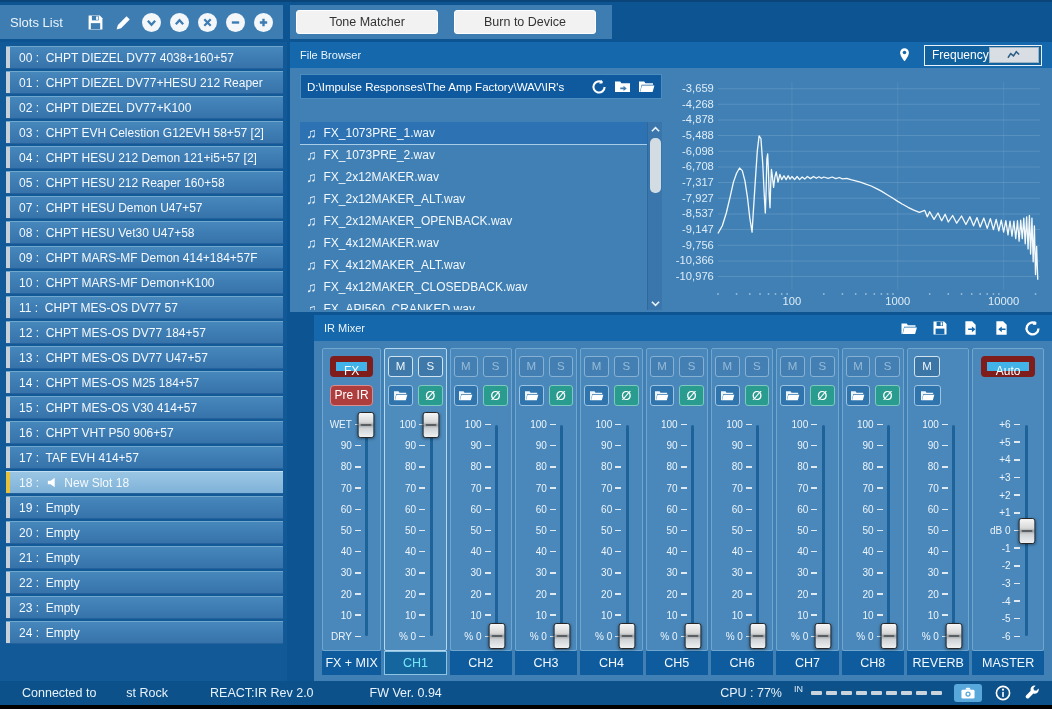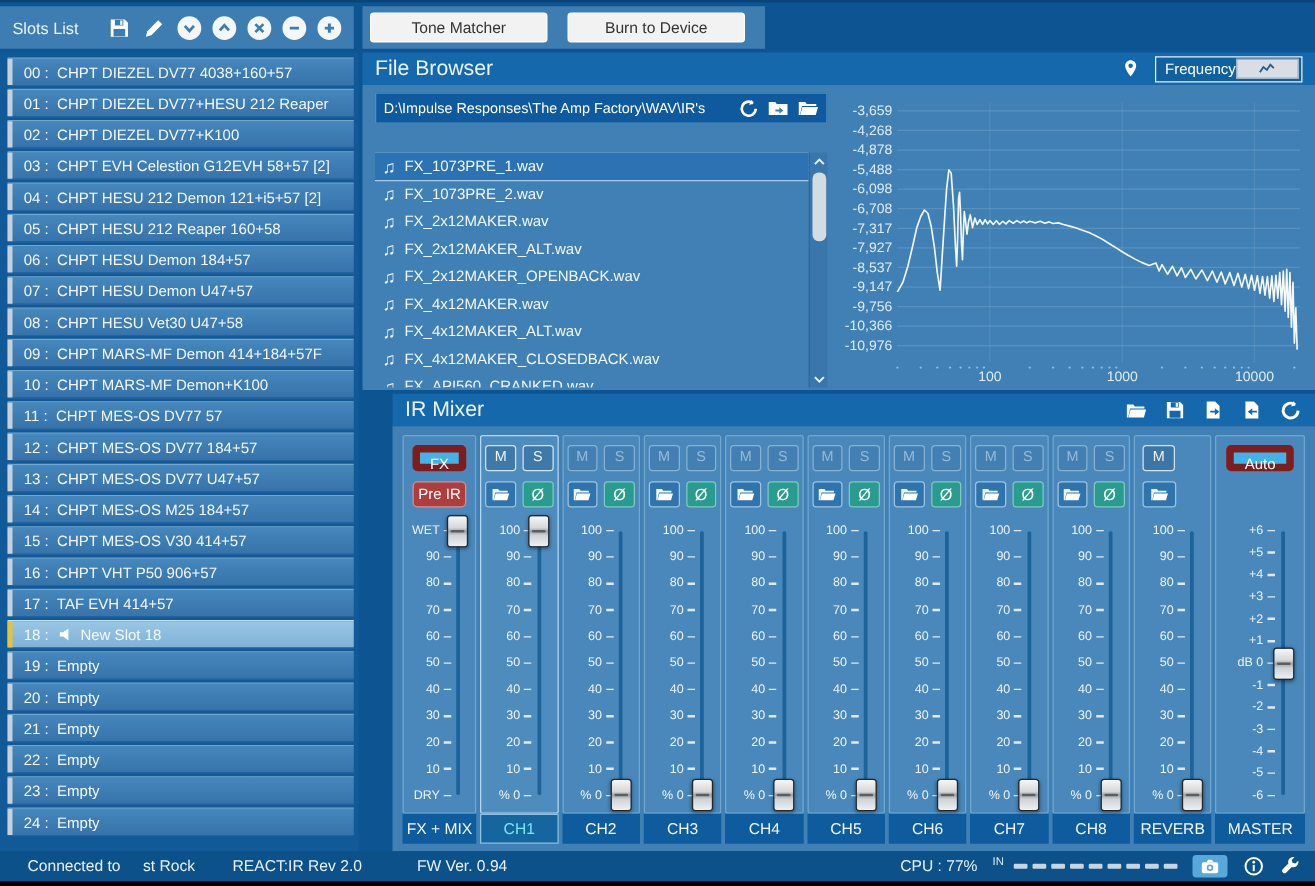--- a/index.html
+++ b/index.html
@@ -21,21 +21,21 @@
   .left-panel{width:287px;background:#115a97;padding:4px 4px 0 6px;}
   .slot-row{height:23px;margin-bottom:2px;display:flex;align-items:center;background:linear-gradient(#4687bc,#3673aa);border-top:1px solid #71a6cd;border-bottom:1px solid #27619b;cursor:pointer;}
   .slot-edge{width:4px;align-self:stretch;background:#c6d1d9;margin-right:9px;}
   .slot-row.selected{background:linear-gradient(#9ac6e4,#7fb2d8);border-top:1px solid #c3e0f2;}
   .slot-row.selected .slot-edge{background:#e6c23c;}
   .slot-text{color:#f4f9fd;font-size:12px;white-space:nowrap;display:flex;align-items:center;gap:5px;}
   .spk{width:12px;height:11px;}
 
   .right-panel{flex:1;display:flex;flex-direction:column;gap:3px;min-width:0;}
   .panel-head{height:26px;background:#1568ab;display:flex;align-items:center;padding:0 10px;gap:10px;}
-  .panel-title{color:#eaf4fb;font-size:17px;}
+  .panel-title{color:#eaf4fb;font-size:11px;}
   .panel-body{flex:1;background:#4080b5;min-height:0;}
 
   
   .file-browser{height:270px;display:flex;flex-direction:column;}
   .fb-body{display:flex;gap:5px;padding:6px 6px 2px 10px;}
   .fb-left{width:362px;display:flex;flex-direction:column;gap:18px;}
   .path-bar{height:25px;background:#0f5a9e;border:1px solid #4d8dbd;display:flex;align-items:center;padding:0 6px;gap:7px;}
   .path-text{color:#fff;font-size:11.5px;white-space:nowrap;overflow:hidden;flex:1;}
   .pico{width:17px;height:16px;display:flex;align-items:center;justify-content:center;cursor:pointer;}
   .file-area{flex:1;display:flex;margin-top:5px;min-height:0;}
@@ -81,21 +81,21 @@
   .tickrow .sl{color:#ecf4fa;font-size:10px;white-space:nowrap;}
   .tickrow .dash{width:6px;height:1.5px;background:#dfe9f1;}
   .trackzone{position:absolute;right:21%;top:6px;bottom:6px;width:0;}
   .track{position:absolute;left:-1.5px;top:0;bottom:0;width:3px;background:#1d6298;border-radius:2px;}
   .knob{position:absolute;left:0;width:17px;height:26px;transform:translate(-50%,-50%);background:linear-gradient(180deg,#f6f6f6,#d8d8d8 38%,#9fa3a6 50%,#cfd3d6 64%,#eef0f1);border:1px solid #272727;border-radius:3px;cursor:grab;box-shadow:0 1px 3px rgba(0,0,0,.4);}
   .knob:after{content:"";position:absolute;left:2px;right:2px;top:50%;height:2px;margin-top:-1px;background:#5a5f63;border-radius:1px;}
   .chan-label{height:24px;margin-top:0;background:#0e5c9e;color:#f2f8fc;font-size:12.5px;text-align:center;line-height:24px;cursor:pointer;white-space:nowrap;overflow:hidden;}
   .chan-label.sel{color:#76e6fa;background:#15669f;border:1px solid #8fc3e4;line-height:22px;}
 
   
-  .status-bar{height:24px;background:#0c5189;display:flex;align-items:center;padding:0 12px 0 22px;gap:4px;}
+  .status-bar{height:24px;background:#0c5189;display:flex;align-items:center;padding:0 12px 0 22px;gap:16px;}
   .status-bar .st{color:#e8f2fa;font-size:12.5px;white-space:nowrap;}
   .sp1{margin-right:14px;} .sp2{margin-right:26px;} .sp3{margin-right:40px;}
   .right-cluster{margin-left:auto;display:flex;align-items:center;gap:12px;}
   .in-label{color:#dcebf6;font-size:9px;position:relative;top:-4px;margin-right:-4px;}
   .meter{display:flex;gap:4px;align-items:center;}
   .seg{width:11px;height:4px;background:#c9d4dc;border-radius:1px;}
   .cam-chip{background:#58a8dc;border-radius:3px;padding:2px 6px;display:flex;align-items:center;cursor:pointer;}
   .sic{width:17px;height:17px;display:flex;align-items:center;justify-content:center;cursor:pointer;}
   .bottom-black{height:4px;background:#000;}
 </style>
@@ -173,24 +173,20 @@
             <span class="slot-edge"></span>
             <span class="slot-text">03&nbsp;:&nbsp; CHPT EVH Celestion G12EVH 58+57 [2]</span>
           </div>
           <div class="slot-row">
             <span class="slot-edge"></span>
             <span class="slot-text">04&nbsp;:&nbsp; CHPT HESU 212 Demon 121+i5+57 [2]</span>
           </div>
           <div class="slot-row">
             <span class="slot-edge"></span>
             <span class="slot-text">05&nbsp;:&nbsp; CHPT HESU 212 Reaper 160+58</span>
-          </div>
-          <div class="slot-row">
-            <span class="slot-edge"></span>
-            <span class="slot-text">06&nbsp;:&nbsp; CHPT HESU Demon 184+57</span>
           </div>
           <div class="slot-row">
             <span class="slot-edge"></span>
             <span class="slot-text">07&nbsp;:&nbsp; CHPT HESU Demon U47+57</span>
           </div>
           <div class="slot-row">
             <span class="slot-edge"></span>
             <span class="slot-text">08&nbsp;:&nbsp; CHPT HESU Vet30 U47+58</span>
           </div>
           <div class="slot-row">

